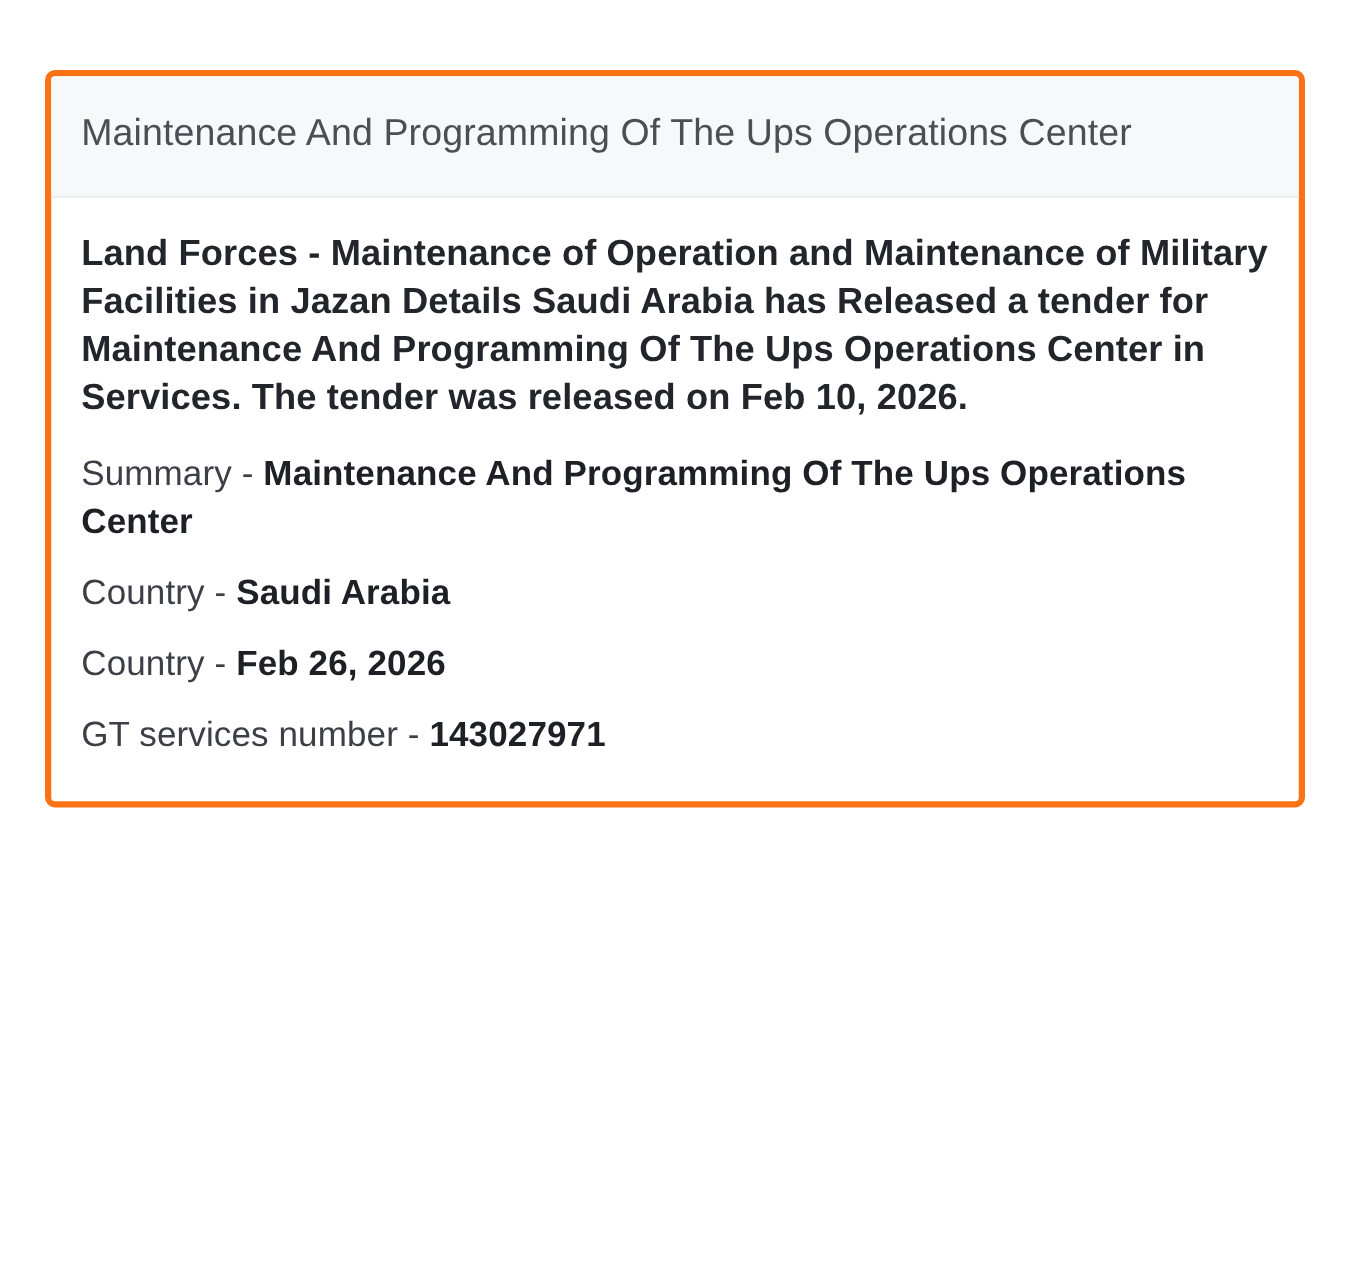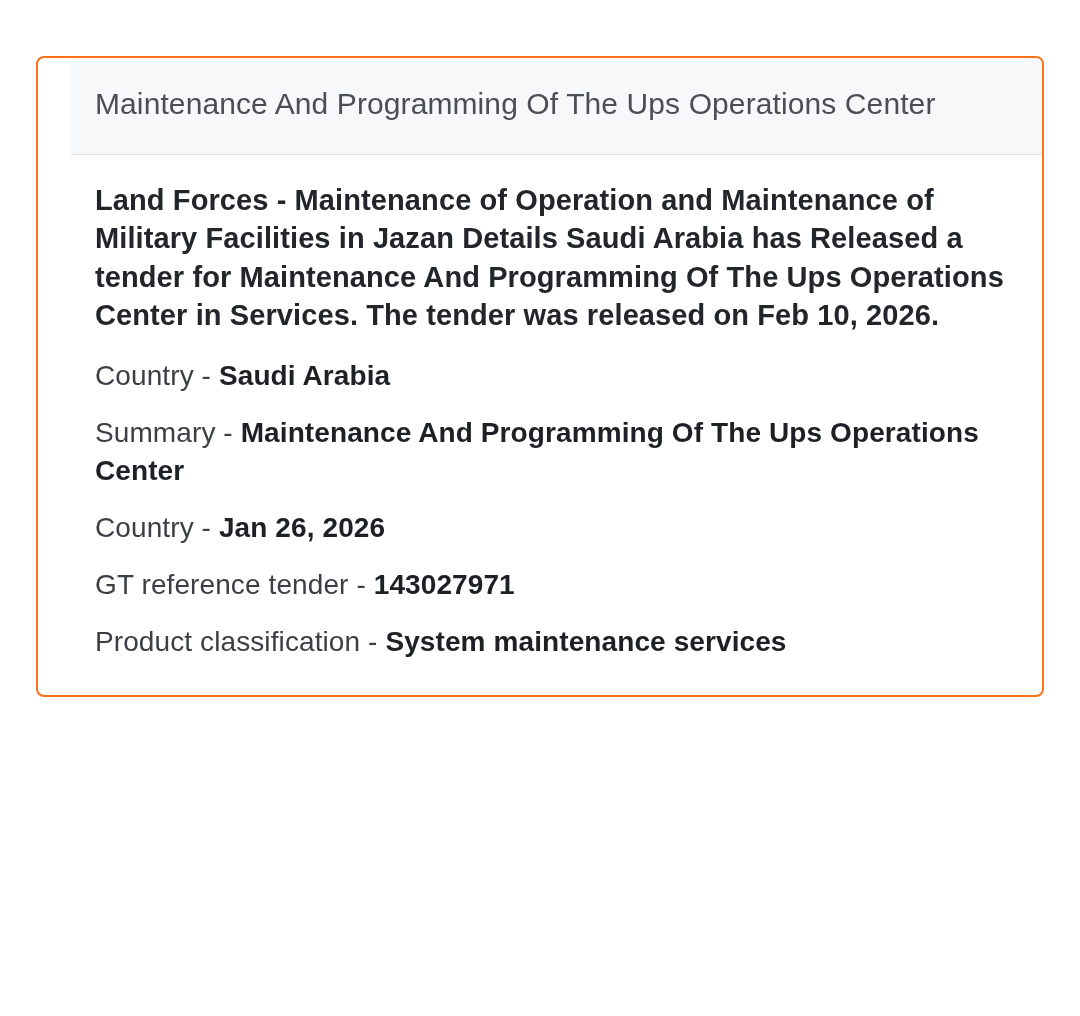--- a/index.html
+++ b/index.html
@@ -14,26 +14,25 @@
 
   .page {
     width: 1080px;
     height: 1016px;
     box-sizing: border-box;
     padding: 56px 36px 36px 36px;
     background: #ffffff;
   }
 
   .card {
-    border: 2px solid #f97316;
+    border: 5px solid #f97316;
     border-radius: 8px;
     background: #ffffff;
     overflow: hidden;
     box-sizing: border-box;
-    padding-left: 33px;
   }
 
   .card-header {
     background: #f7f8f9;
     border-bottom: 1px solid #e3e5e8;
     padding: 26px 24px 30px 24px;
   }
 
   .card-title {
     font-size: 30px;
@@ -101,31 +100,28 @@
     </div>
 
     <div class="card-body">
 
       <p class="lede">
         <span class="reg">Land Forces - Maintenance of Operation and Maintenance of Military Facilities in Jazan Details Saudi Arabia has Released a tender for </span><span class="reg">Maintenance And Programming Of The Ups Operations Center</span><span class="reg"> in Services. The tender was released on Feb 10, 2026.</span>
       </p>
 
       <ul class="fields">
         <li class="field">
+          <span class="label">Summary - </span><span class="value">Maintenance And Programming Of The Ups Operations Center</span>
+        </li>
+        <li class="field">
           <span class="label">Country - </span><span class="value">Saudi Arabia</span>
         </li>
         <li class="field">
-          <span class="label">Summary - </span><span class="value">Maintenance And Programming Of The Ups Operations Center</span>
+          <span class="label">Country - </span><span class="value">Feb 26, 2026</span>
         </li>
         <li class="field">
-          <span class="label">Country - </span><span class="value">Jan 26, 2026</span>
-        </li>
-        <li class="field">
-          <span class="label">GT reference tender - </span><span class="value">143027971</span>
-        </li>
-        <li class="field">
-          <span class="label">Product classification - </span><span class="value">System maintenance services</span>
+          <span class="label">GT services number - </span><span class="value">143027971</span>
         </li>
       </ul>
 
     </div>
   </div>
 </div>
 
 </body></html>

